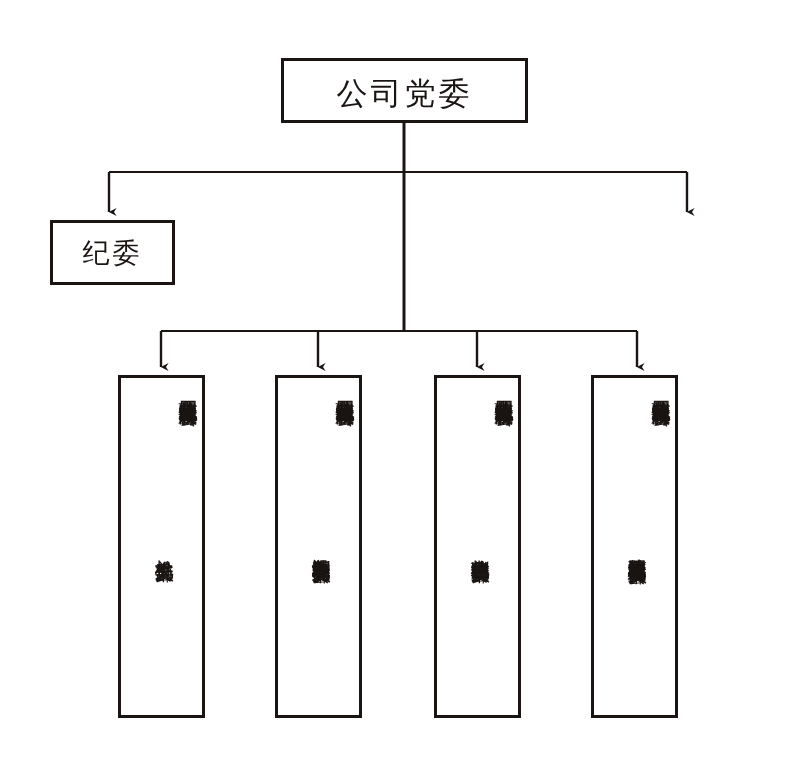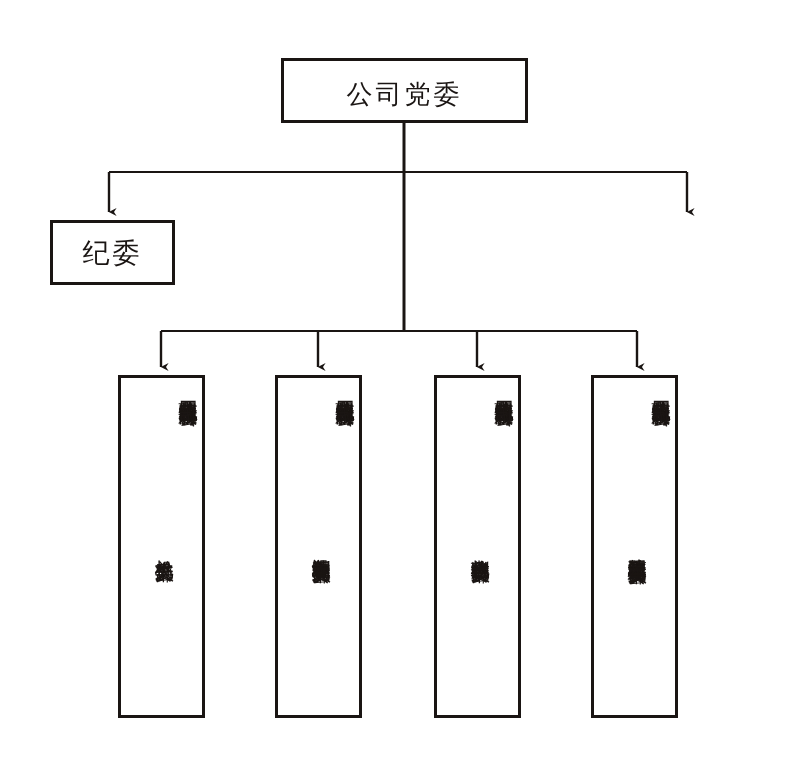--- a/index.html
+++ b/index.html
@@ -44,21 +44,21 @@
   }
 
   
   .node-root {
     left: 281px;
     top: 58px;
     width: 247px;
     height: 65px;
   }
   .node-root .node-label {
-    font-size: 26px;
+    font-size: 31px;
     letter-spacing: 3px;
     line-height: 1;
     white-space: nowrap;
     margin-top: 6px;
   }
 
   
   .node-staff {
     top: 220px;
     width: 125px;

